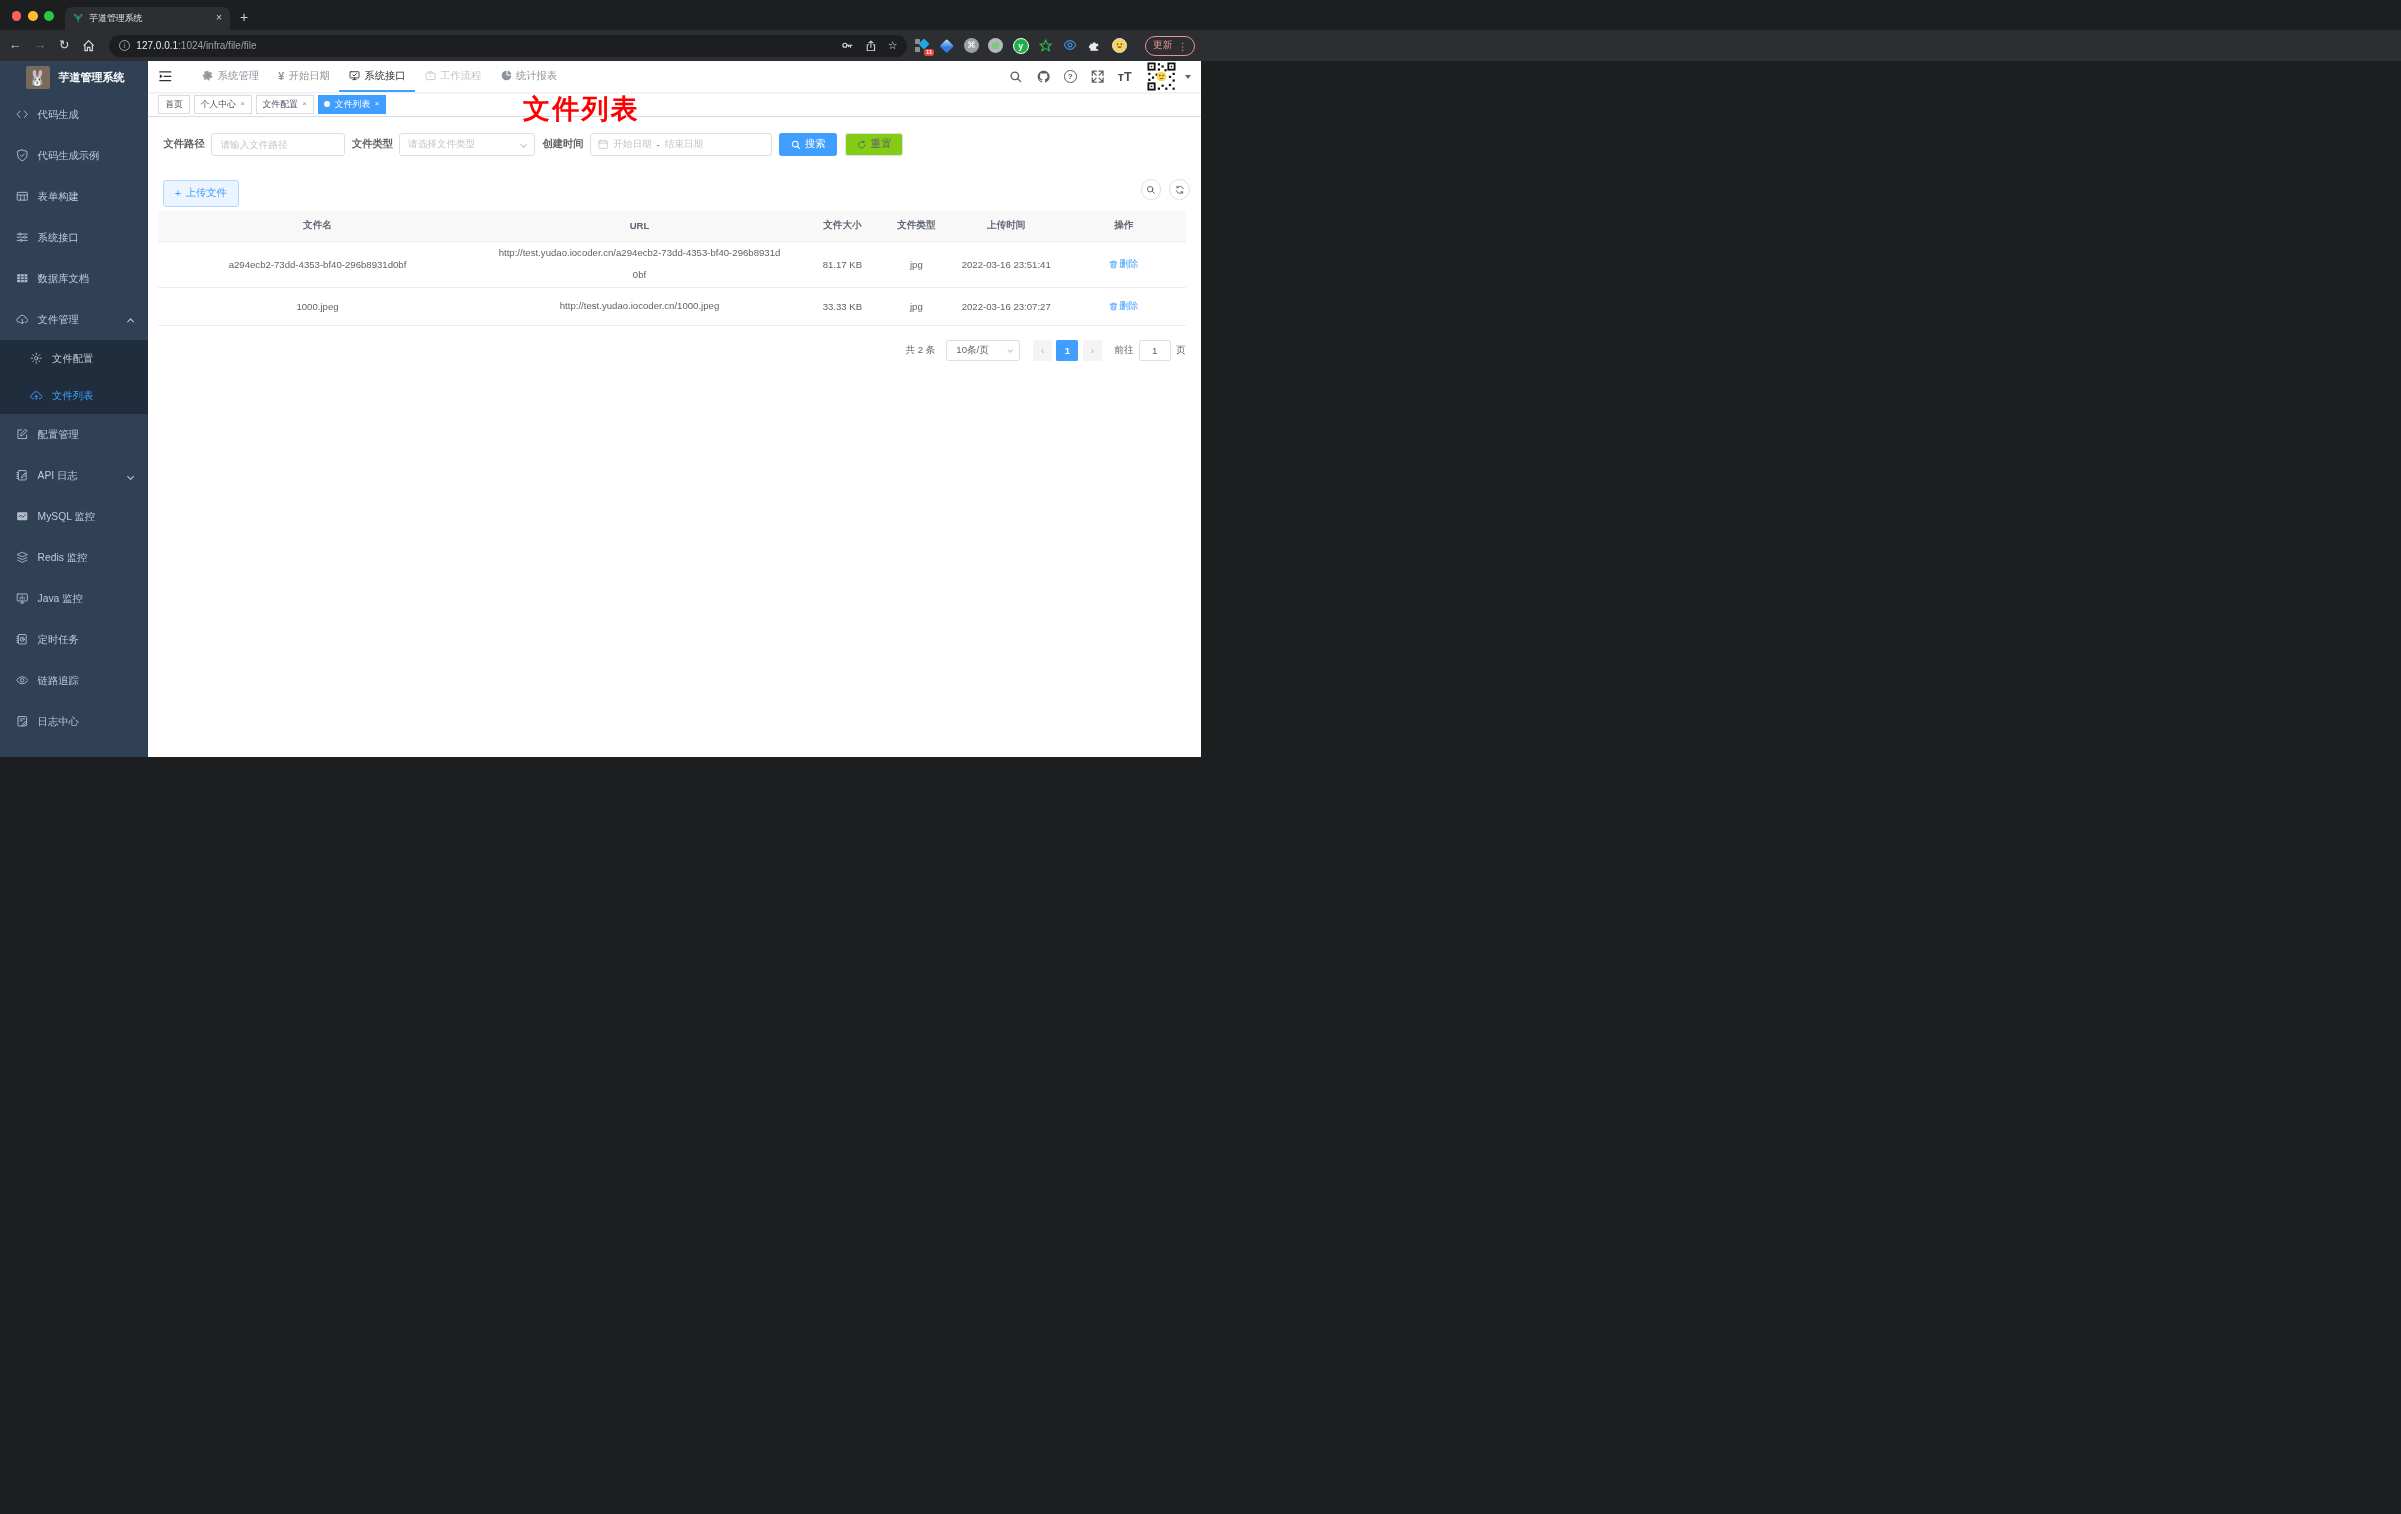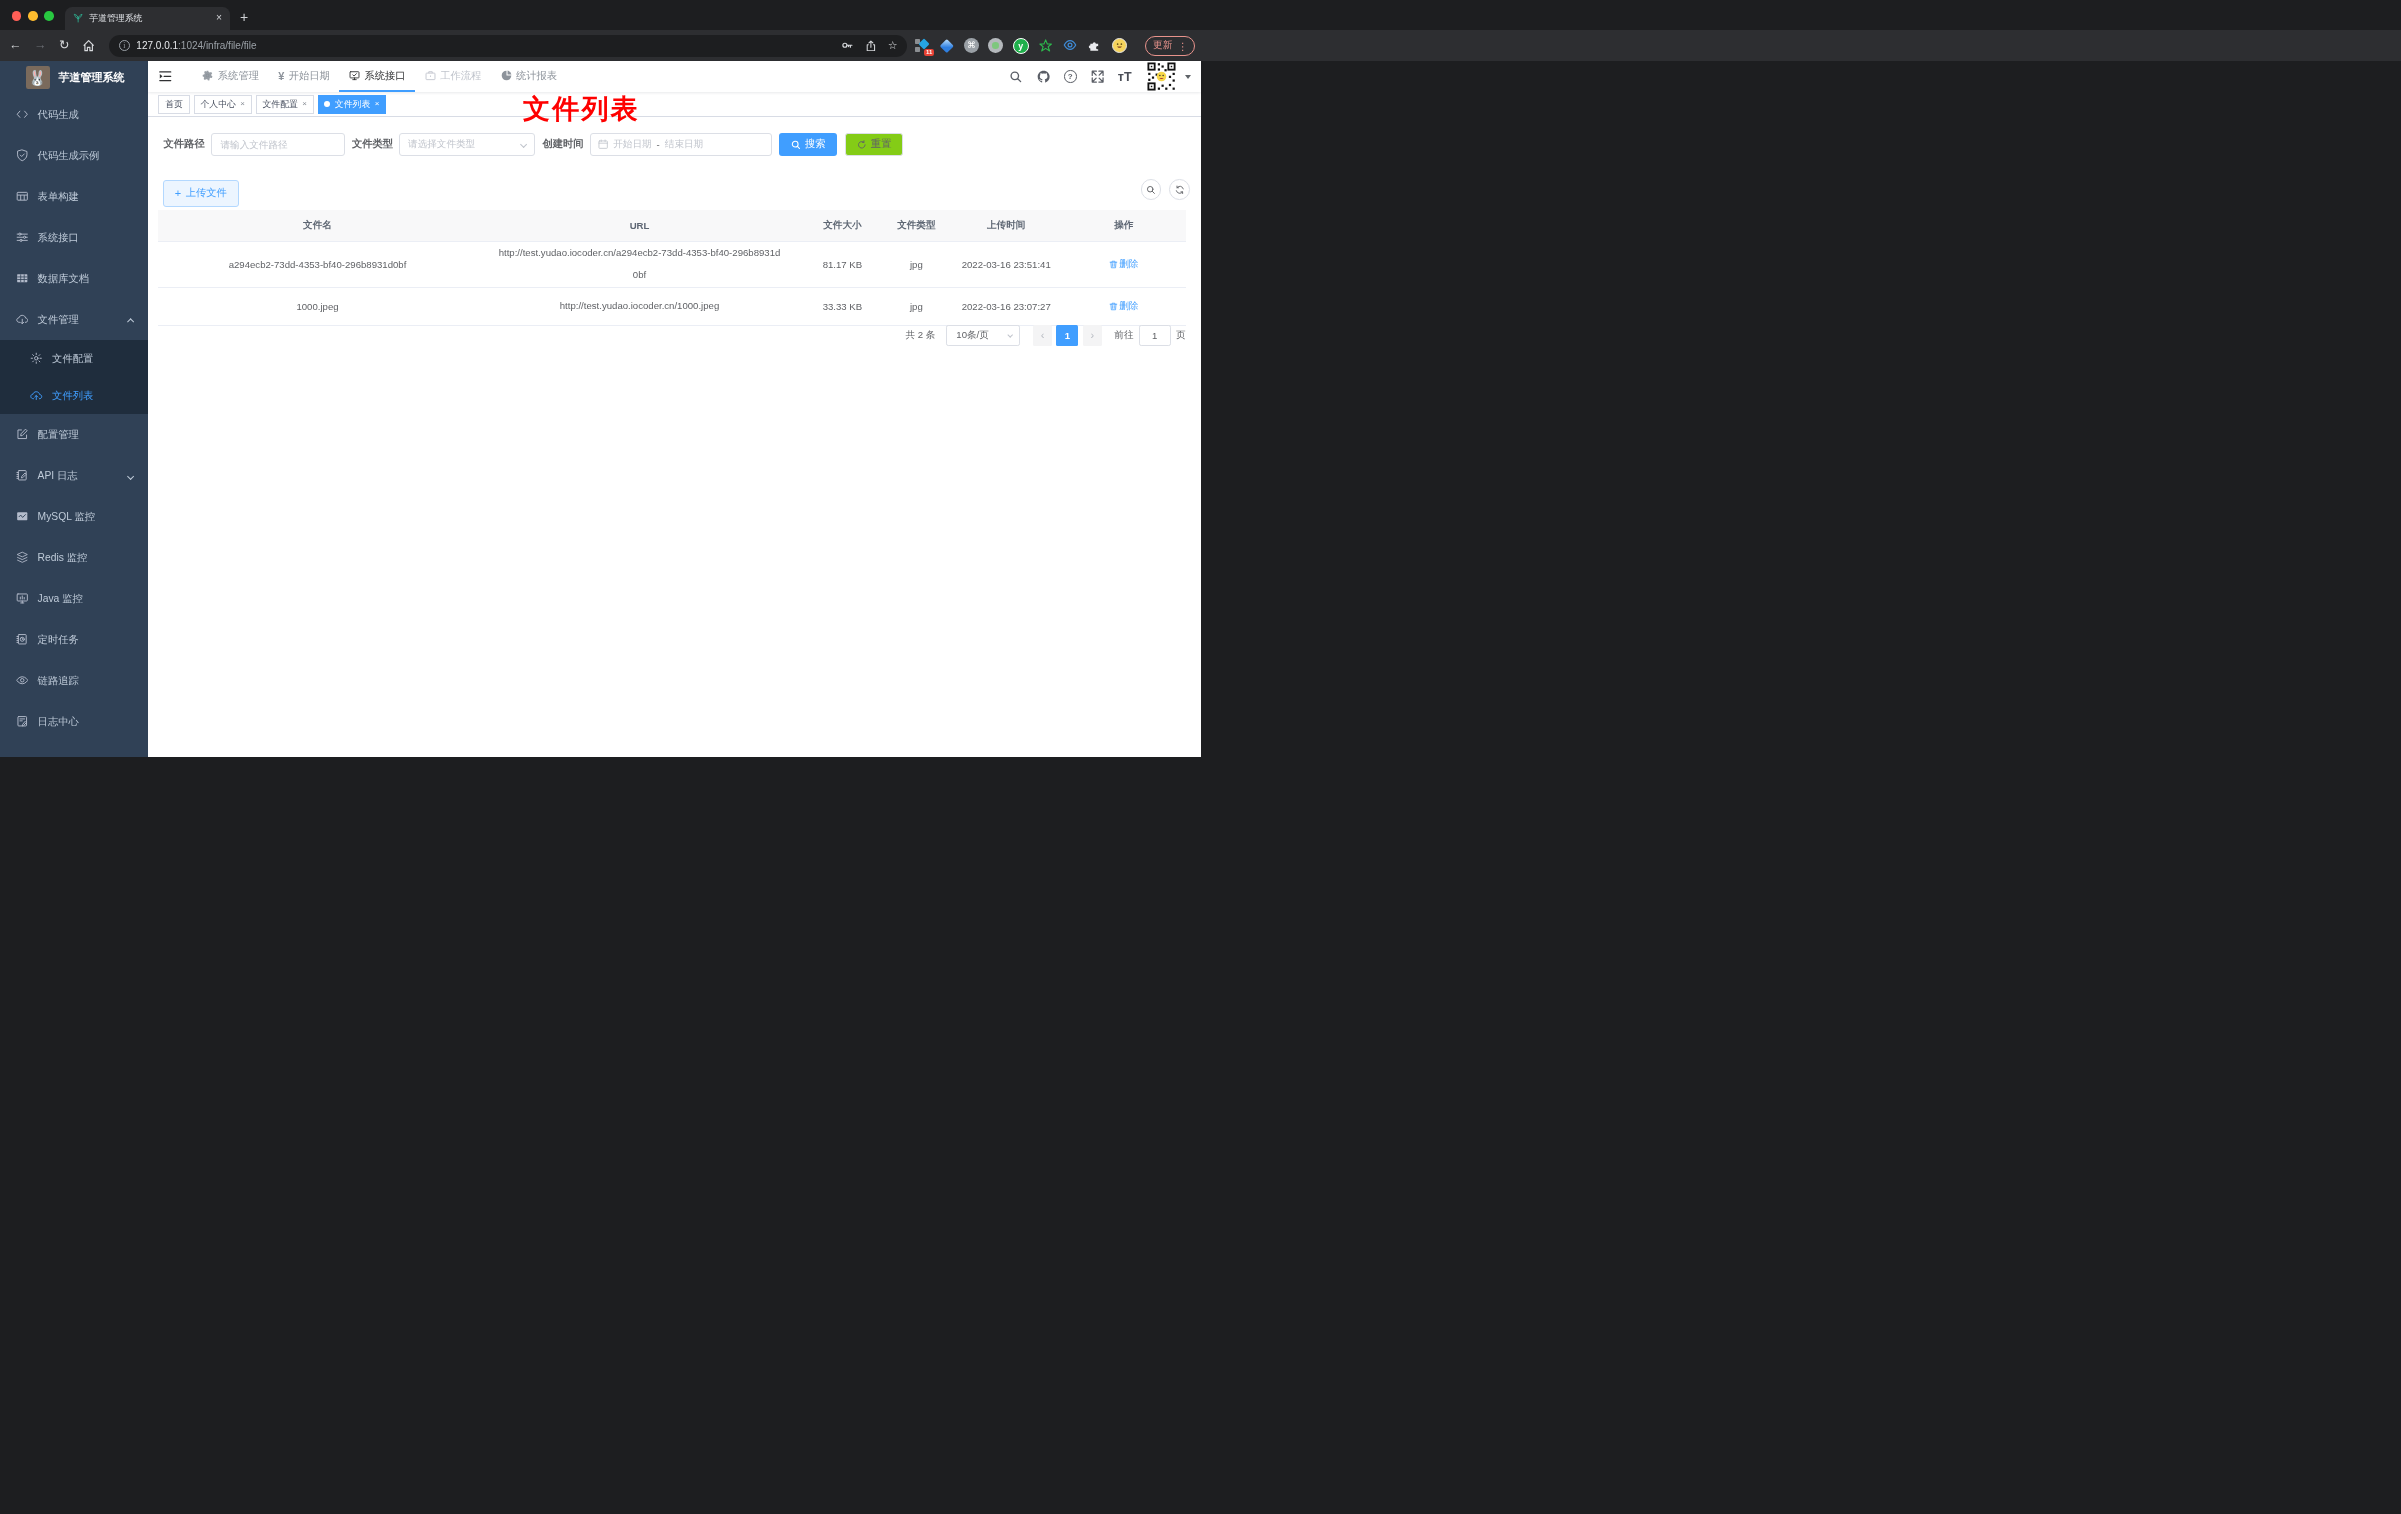--- a/index.html
+++ b/index.html
@@ -133,21 +133,21 @@
 .cell { text-align:center; padding:0 4.4px; }
 .c-name { width:31%; } .c-url { width:31.7%; } .c-size { width:7.8%; } .c-type { width:6.6%; }
 .c-time { width:10.9%; } .c-ops { width:12%; }
 .tbody-row { font-size:9.6px; color:#606266; }
 .tbody-row .c-url { word-break:break-all; line-height:22px; padding:0 20.7px; }
 .r-tall { min-height:46px; } .r-norm { min-height:38px; }
 .action-link { color:#409eff; display:inline-flex; align-items:center; gap:1px; cursor:pointer; }
 .trash-ic { width:8.9px; height:8.9px; }
 
 
-.pagination { position:absolute; top:208px; right:15.5px; display:flex; align-items:center; height:20.7px;
+.pagination { position:absolute; top:223px; right:15.5px; display:flex; align-items:center; height:20.7px;
   font-size:9.6px; color:#606266; }
 .pg-total { margin-right:10.3px; }
 .pg-select { width:74px; height:20.7px; border:0.7px solid #dcdfe6; border-radius:2.2px; display:flex;
   align-items:center; padding:0 6.6px 0 9.6px; margin-right:13.3px; cursor:pointer; }
 .pg-select .chev { width:4.4px; height:4.4px; color:#c0c4cc; margin-left:auto; }
 .pg-btn { width:19px; height:20.7px; background:#f4f4f5; border-radius:1.5px; color:#b7bbc2; display:flex;
   align-items:center; justify-content:center; font-size:11px; cursor:pointer; }
 .pg-page { width:22px; height:20.7px; background:#409eff; border-radius:1.5px; color:#fff; font-weight:700;
   display:flex; align-items:center; justify-content:center; margin:0 4.4px; cursor:pointer; }
 .pg-next { margin-right:12.5px; }

